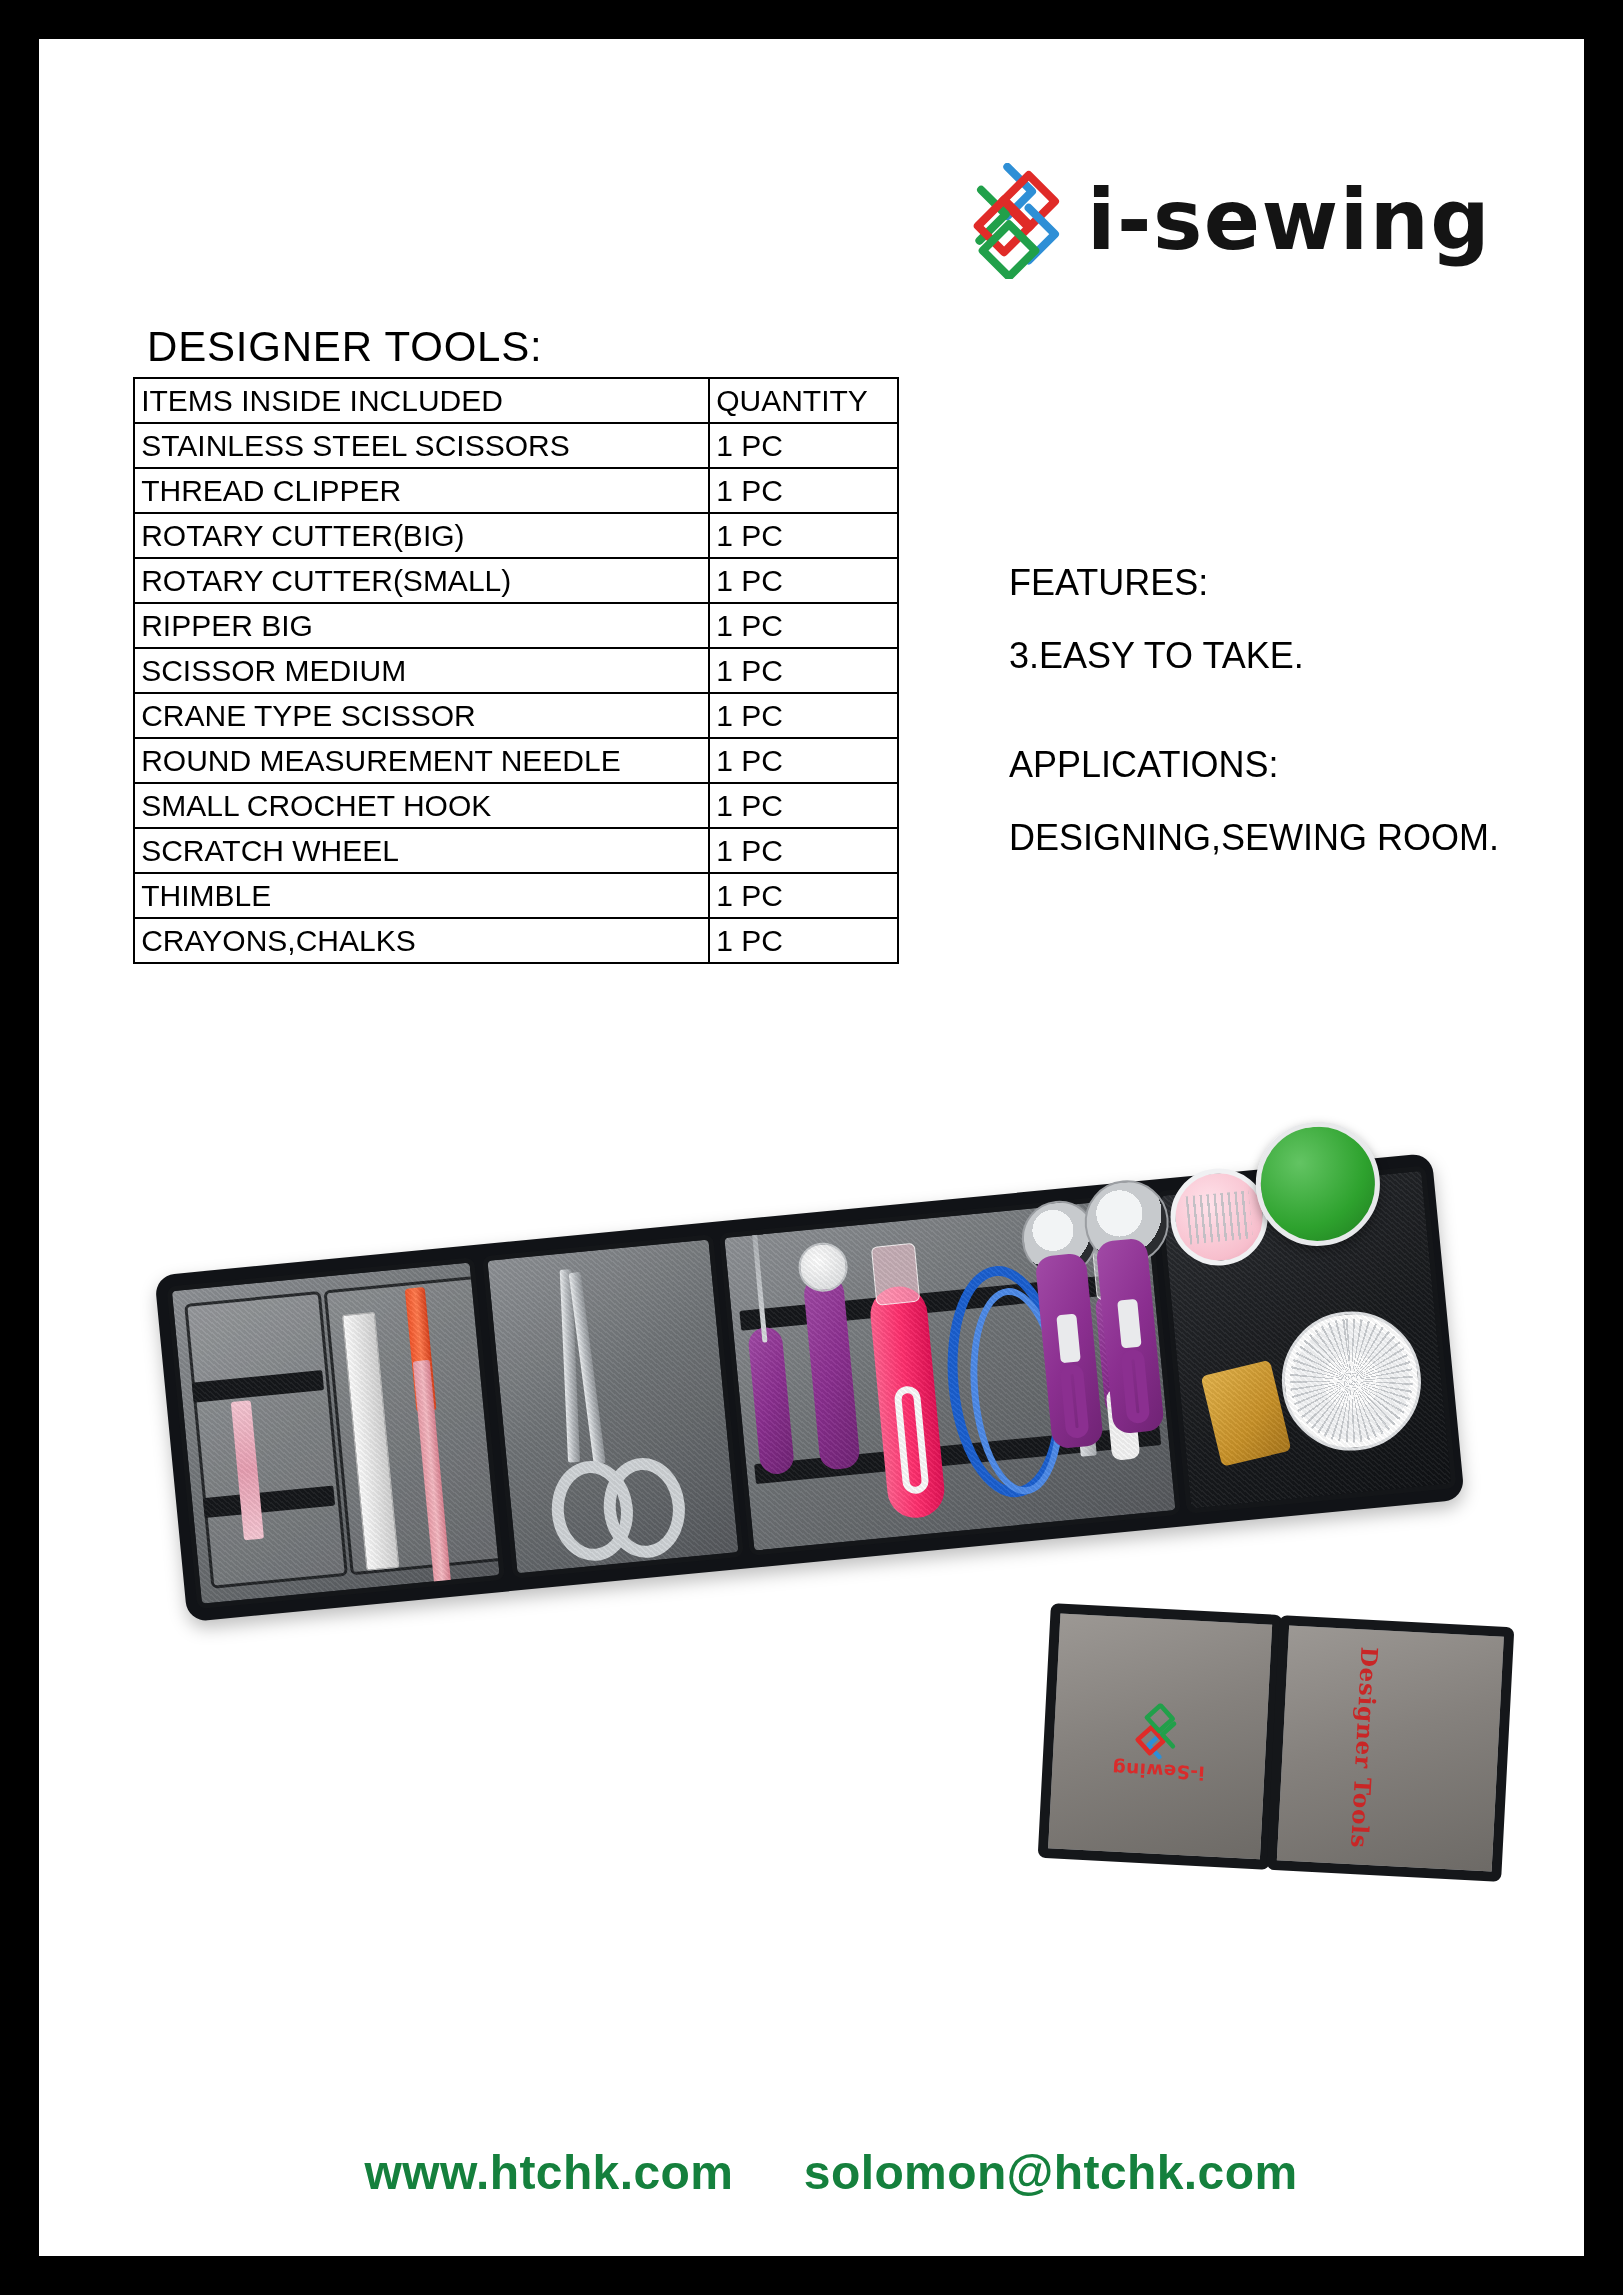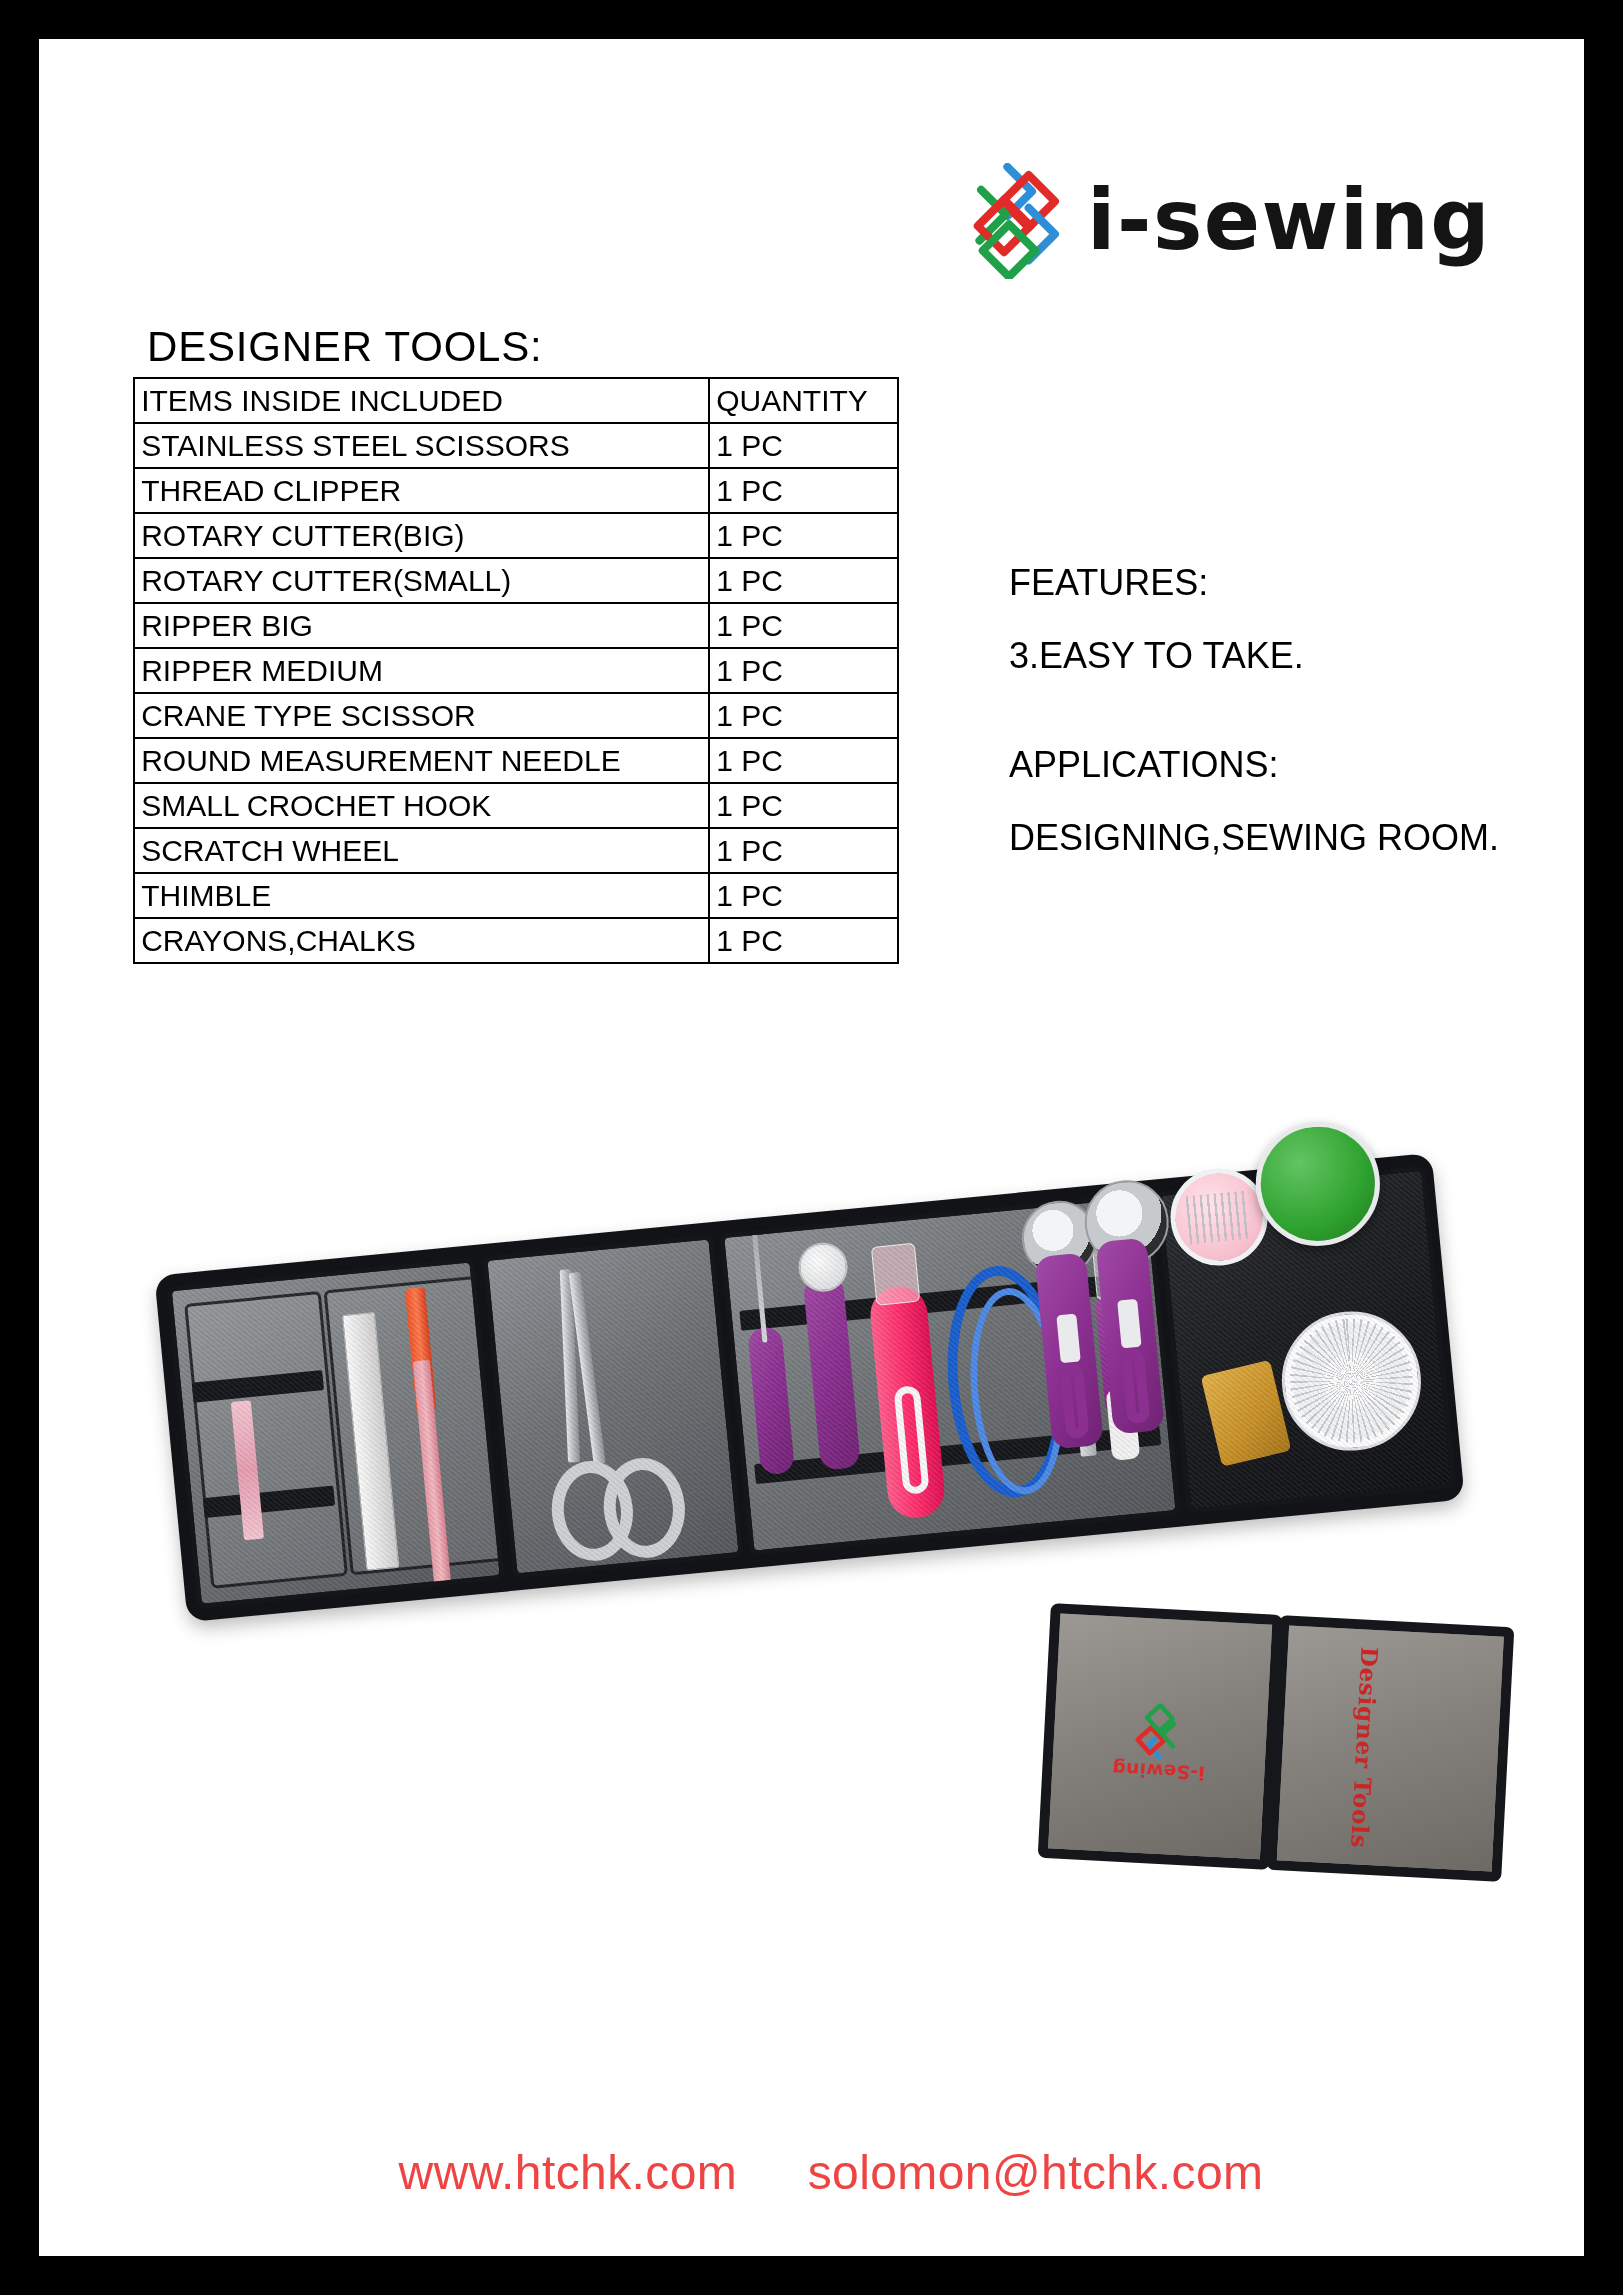--- a/index.html
+++ b/index.html
@@ -427,22 +427,22 @@
   
   .footer {
     position: absolute;
     left: 0;
     right: 0;
     top: 2106px;
     text-align: center;
     font-family: "Liberation Sans Narrow", "Liberation Sans", sans-serif;
     font-stretch: condensed;
     font-size: 48px;
-    font-weight: 400;
-    color: #ef4444;
+    font-weight: 700;
+    color: #15803d;
     letter-spacing: 0.4px;
     margin-left: 39px;
   }
   .footer span { display: inline-block; }
   .footer .sep { width: 43px; }
 </style>
 </head>
 <body>
 
 <div class="page">
@@ -489,21 +489,21 @@
           </tr>
           <tr>
             <td>ROTARY CUTTER(SMALL)</td>
             <td>1 PC</td>
           </tr>
           <tr>
             <td>RIPPER BIG</td>
             <td>1 PC</td>
           </tr>
           <tr>
-            <td>RIPPER MEDIUM</td>
+            <td>SCISSOR MEDIUM</td>
             <td>1 PC</td>
           </tr>
           <tr>
             <td>CRANE TYPE SCISSOR</td>
             <td>1 PC</td>
           </tr>
           <tr>
             <td>ROUND MEASUREMENT NEEDLE</td>
             <td>1 PC</td>
           </tr>

